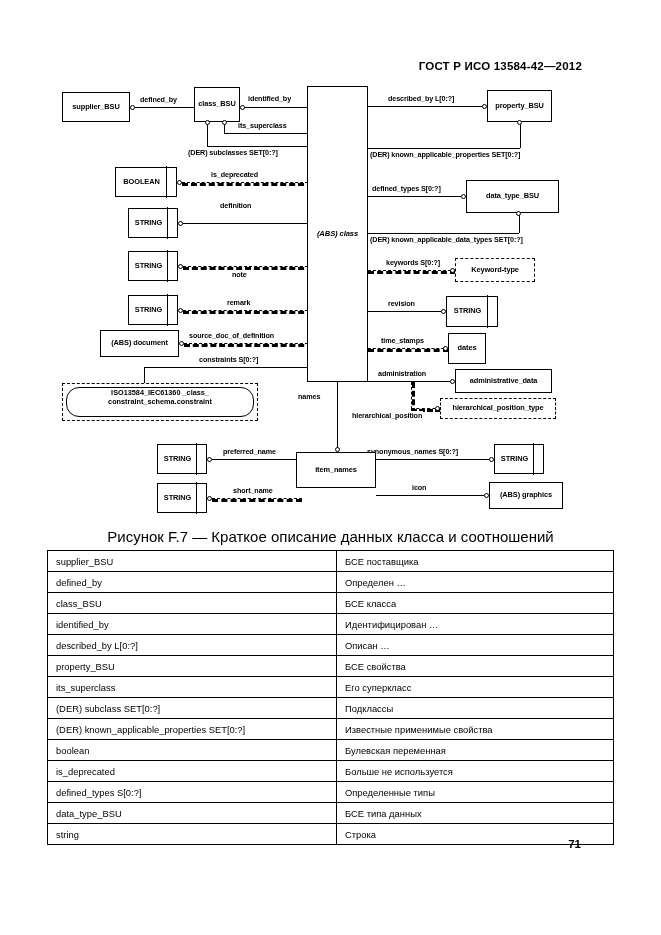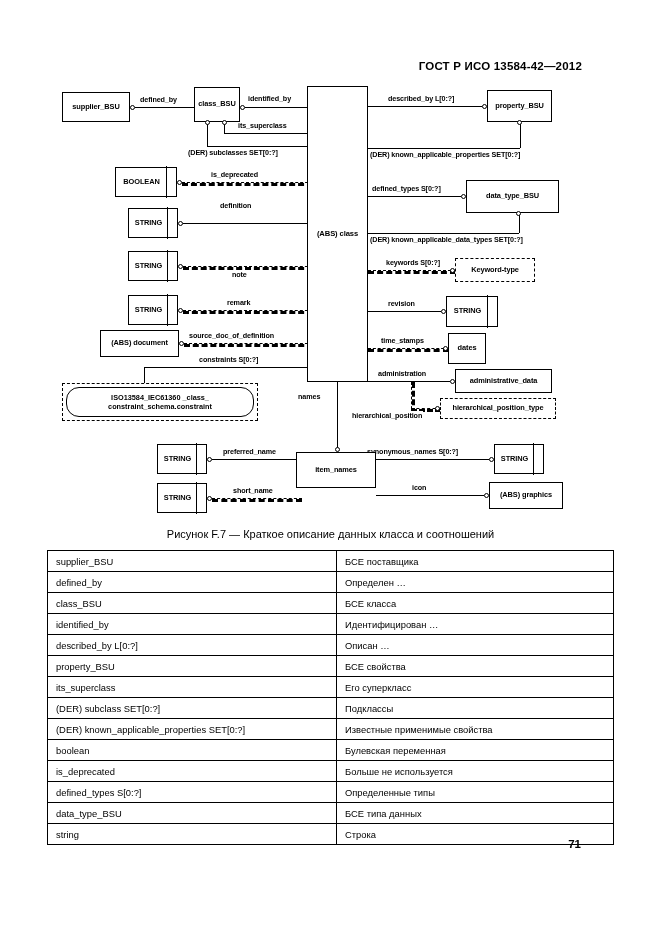--- a/index.html
+++ b/index.html
@@ -36,21 +36,21 @@
     top: 78px;
     width: 661px;
     height: 440px;
   }
   .fig-caption {
     position: absolute;
     left: 0;
     top: 528px;
     width: 661px;
     text-align: center;
-    font-size: 11px;
+    font-size: 15px;
   }
   .page-number {
     position: absolute;
     right: 80px;
     top: 838px;
     font-size: 11.5px;
     font-weight: bold;
   }
 
   
@@ -91,21 +91,21 @@
     z-index: 3;
     padding: 3px;
   }
   .rounded-dashed > .inner {
     width: 100%;
     height: 100%;
     box-sizing: border-box;
     border: 1.6px solid #000;
     border-radius: 13px;
     display: flex;
-    align-items: center;
+    align-items: flex-start;
     justify-content: center;
     text-align: center;
     font-size: 7.3px;
     font-weight: bold;
     line-height: 1.25;
   }
 
   .line-h {
     position: absolute;
     height: 0;
@@ -162,21 +162,21 @@
 </style>
 </head>
 <body>
 
 <div class="page">
 
   <div class="std-header">ГОСТ Р ИСО 13584-42—2012</div>
 
   <div class="figure-area">
 
-    <div class="ent big" style="left:307px; top:8px; width:61px; height:296px;">
+    <div class="ent big" style="left:307px; top:8px; width:61px; height:296px;font-style:italic;">
       <span>(ABS) class</span>
     </div>
 
     <div class="ent" style="left:62px; top:14px; width:68px; height:30px;">
       <span>supplier_BSU</span>
     </div>
     <div class="ent" style="left:194px; top:9px; width:46px; height:35px;">
       <span>class_BSU</span>
     </div>
 

